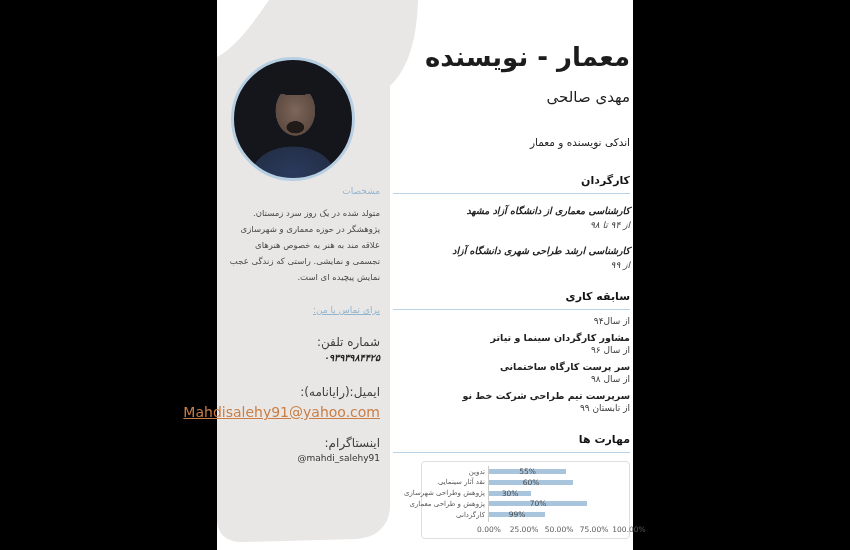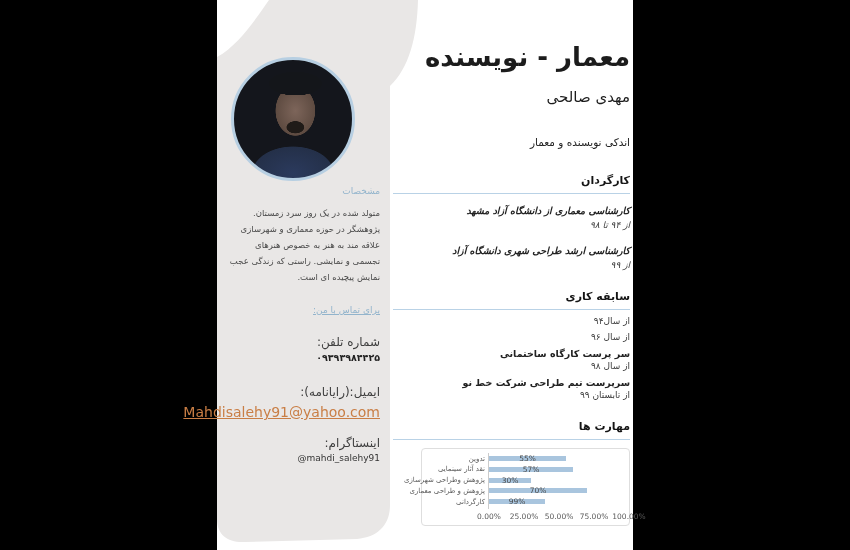--- a/index.html
+++ b/index.html
@@ -23,21 +23,21 @@
       radial-gradient(ellipse 47% 31% at 50% 96%, #2b3a5d 0%, #243049 72%, rgba(0,0,0,0) 74%),
       #14161c;
   }
   .side-content{
     position:absolute;left:9px;top:186px;width:154px;direction:rtl;text-align:right;
   }
   .side-heading{font-size:9px;color:#92b4cc;margin:0 0 9px 0;}
   .bio{font-size:8.5px;line-height:16px;color:#4a4a4a;margin:0 0 20px 0;}
   .contact-heading{font-size:9px;color:#92b4cc;margin:0 0 20px 0;text-decoration:underline;}
   .side-label{font-size:12px;color:#3f3f3f;margin:0 0 3px 0;}
-  .side-value{font-size:9.5px;color:#222;font-weight:bold;margin:0 0 22px 0;letter-spacing:.5px;}
+  .side-value{font-size:9.5px;color:#222;font-weight:bold;margin:0 0 22px 0;letter-spacing:.5px;font-style:italic;}
   .email-link{font-size:14px;color:#c97e45;text-decoration:underline;display:inline-block;margin:0 0 16px 0;direction:ltr;}
   .insta-value{font-size:9px;color:#333;margin:0;direction:ltr;text-align:right;}
   
   .main{
     position:absolute;left:176px;top:42px;width:237px;direction:rtl;text-align:right;color:#1c1c1c;
   }
   .page-title{font-size:26px;font-weight:bold;margin:0 0 16px 0;letter-spacing:0;}
   .person-name{font-size:15px;font-weight:normal;margin:0 0 30px 0;}
   .tagline{font-size:10.5px;margin:0 0 26px 0;color:#222;}
   .section{margin-top:20px;}
@@ -118,20 +118,21 @@
     </div>
 
     <div class="section">
       <p class="section-heading">سابقه کاری</p>
       <div class="section-divider"></div>
 
       <div class="work-item">
         <p class="item-period">از سال۹۴</p>
       </div>
       <div class="work-item">
+        <p class="item-title">مشاور کارگردان سینما و تیاتر</p>
         <p class="item-period">از سال ۹۶</p>
       </div>
       <div class="work-item">
         <p class="item-title">سر پرست کارگاه ساختمانی</p>
         <p class="item-period">از سال ۹۸</p>
       </div>
       <div class="work-item">
         <p class="item-title">سرپرست تیم طراحی شرکت خط نو</p>
         <p class="item-period">از تابستان ۹۹</p>
       </div>
@@ -146,21 +147,21 @@
           <div class="x-axis-line"></div>
 
           <div class="chart-row">
             <span class="cat-label">تدوین</span>
             <div class="bar" style="width: 77px;"></div>
             <span class="bar-value" style="left: 101.5px;">55%</span>
           </div>
           <div class="chart-row">
             <span class="cat-label">نقد آثار سینمایی</span>
             <div class="bar" style="width: 84px;"></div>
-            <span class="bar-value" style="left: 105px;">57%</span>
+            <span class="bar-value" style="left: 105px;">60%</span>
           </div>
           <div class="chart-row">
             <span class="cat-label">پژوهش وطراحی شهرسازی</span>
             <div class="bar" style="width: 42px;"></div>
             <span class="bar-value" style="left: 84px;">30%</span>
           </div>
           <div class="chart-row">
             <span class="cat-label">پژوهش و طراحی معماری</span>
             <div class="bar" style="width: 98px;"></div>
             <span class="bar-value" style="left: 112px;">70%</span>

